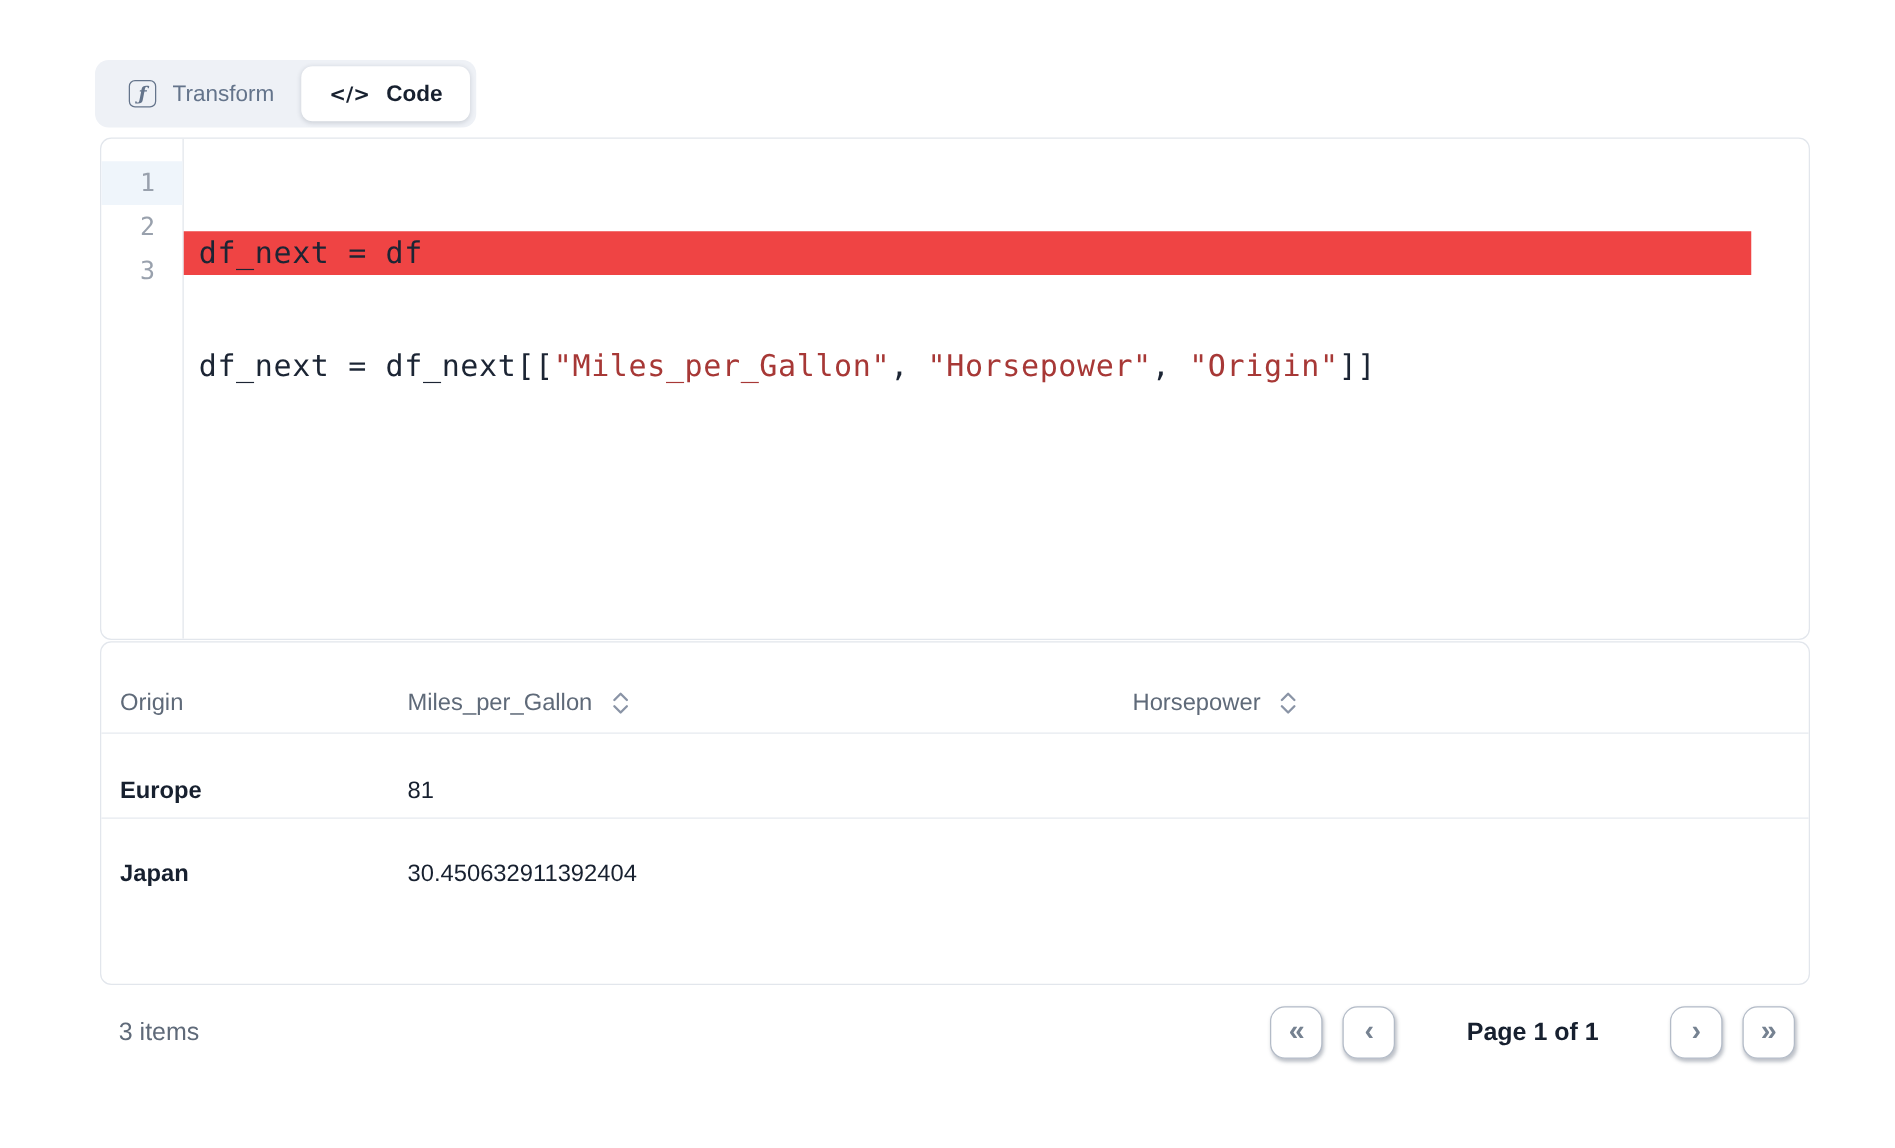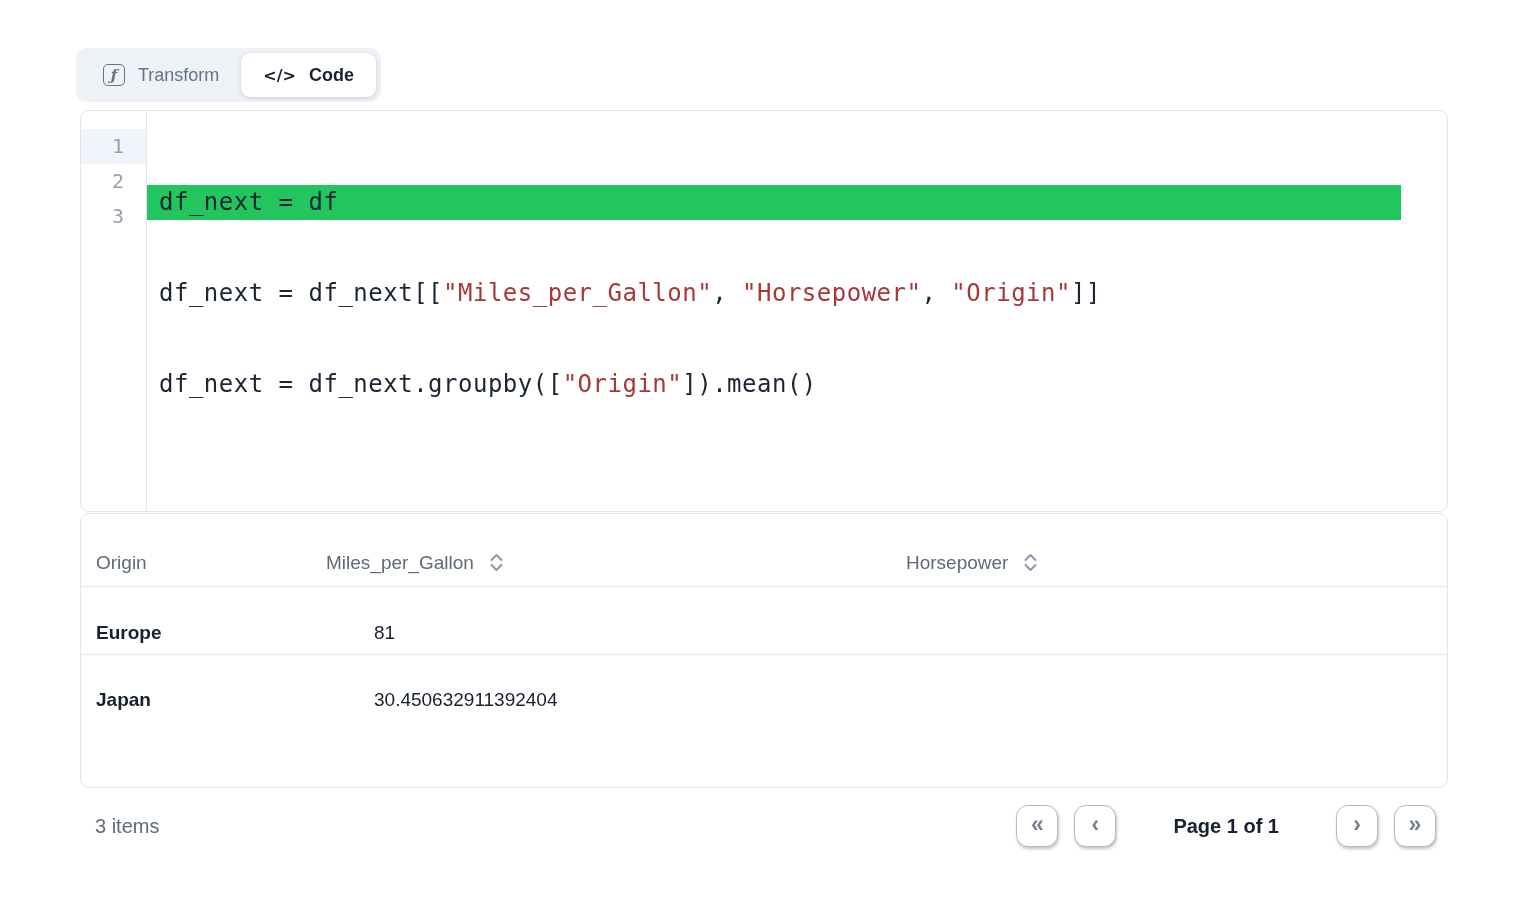--- a/index.html
+++ b/index.html
@@ -47,35 +47,35 @@
     color: #99a1ad; text-align: right;
   }
   .gnum { line-height: 35px; padding-right: 22px; }
   .gnum.hl { background: #eff5fb; }
   .codearea {
     flex: 1; padding-top: 18px; cursor: text;
     font-family: "DejaVu Sans Mono", monospace; font-size: 24px; letter-spacing: 0.5px;
     color: #1c2534; white-space: pre;
   }
   .cline { line-height: 35px; padding-left: 12px; width: 1254px; }
-  .cline.hl { background: #22c55e; }
+  .cline.hl { background: #ef4444; }
   .tok-str { color: #a73836; }
 
   
   .dtable {
     position: absolute; left: 80px; top: 513px; width: 1368px; height: 275px;
     border: 1px solid #e2e6ec; border-radius: 9px; background: #ffffff;
     overflow: hidden;
   }
   .trow {
     display: grid; grid-template-columns: 230px 580px 1fr;
     align-items: center;
   }
   .thead { height: 72px; color: #5f6a79; font-size: 19px; font-weight: 400; }
-  .tbody-row { height: 67.5px; border-top: 1px solid #e6eaef; color: #17202f; font-size: 19px; gap: 48px; }
+  .tbody-row { height: 67.5px; border-top: 1px solid #e6eaef; color: #17202f; font-size: 19px; }
   .tcell { padding-left: 15px; display: flex; align-items: center; gap: 15px; margin-top: 25px; }
   .cell-origin { font-weight: 700; }
   .sort-icon { flex: 0 0 auto; display: inline-flex; }
 
   
   .tfooter {
     position: absolute; left: 80px; top: 800px; width: 1368px; height: 52px;
     display: flex; align-items: center; justify-content: space-between;
   }
   .items-count { padding-left: 15px; color: #5f6a79; font-size: 20px; text-align: center; }
@@ -107,21 +107,20 @@
 
 <div class="editor">
   <div class="gutter">
     <div class="gnum hl">1</div>
     <div class="gnum">2</div>
     <div class="gnum">3</div>
   </div>
   <div class="codearea">
     <div class="cline hl"><span class="tok-code">df_next = df</span></div>
     <div class="cline"><span class="tok-code">df_next = df_next[[</span><span class="tok-str">"Miles_per_Gallon"</span><span class="tok-code">, </span><span class="tok-str">"Horsepower"</span><span class="tok-code">, </span><span class="tok-str">"Origin"</span><span class="tok-code">]]</span></div>
-    <div class="cline"><span class="tok-code">df_next = df_next.groupby([</span><span class="tok-str">"Origin"</span><span class="tok-code">]).mean()</span></div>
   </div>
 </div>
 
 <div class="dtable">
   <div class="trow thead">
     <div class="tcell">
       <span>Origin</span>
     </div>
     <div class="tcell">
       <span>Miles_per_Gallon</span>

